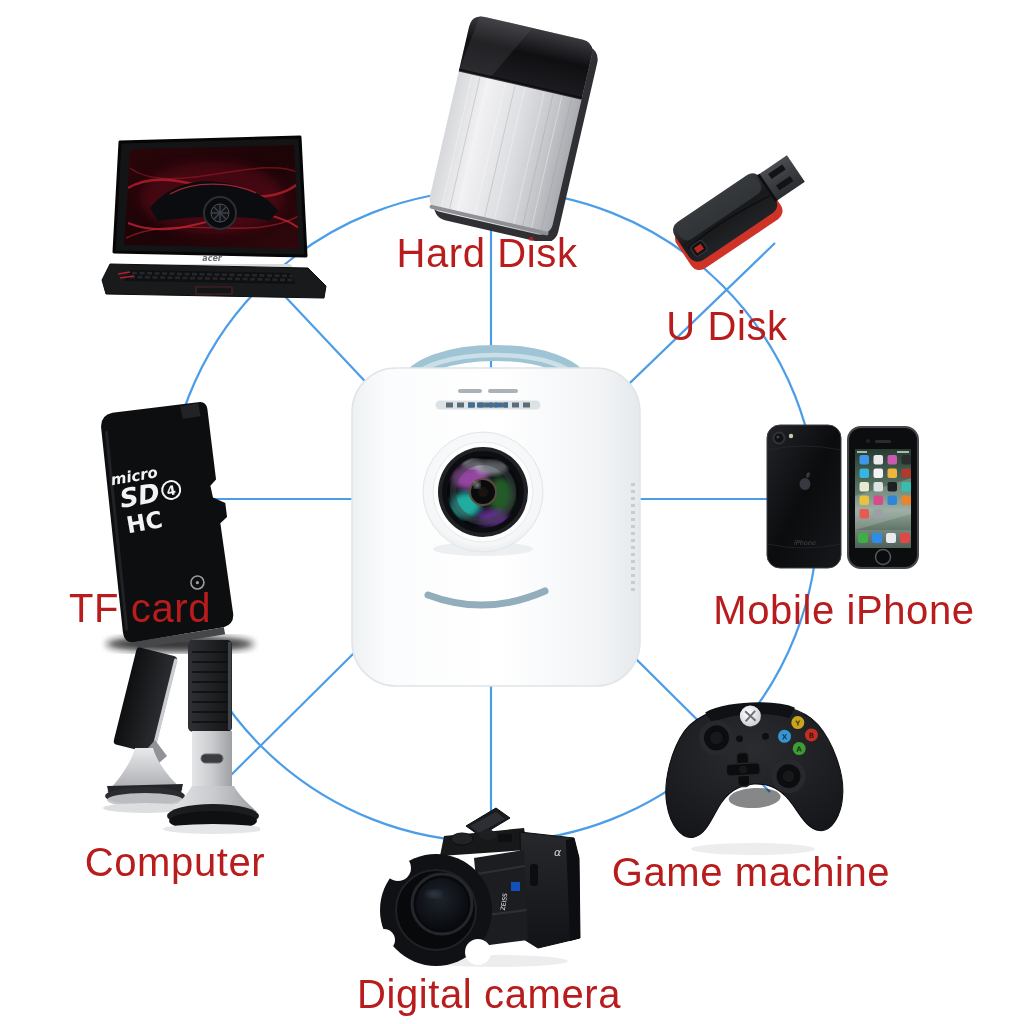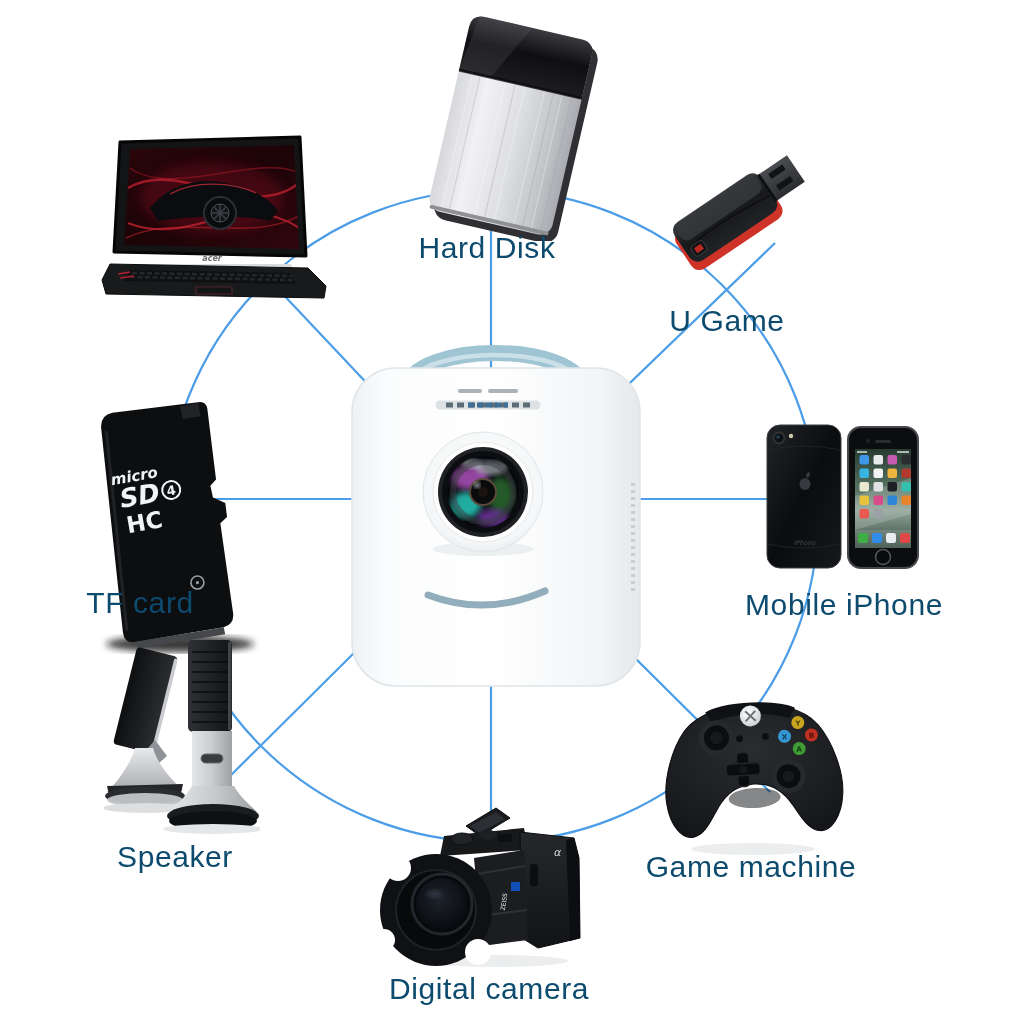--- a/index.html
+++ b/index.html
@@ -1,21 +1,21 @@
 <!DOCTYPE html>
 <html><head>
 <meta charset="utf-8">
 <style>
   html,body{margin:0;padding:0;background:#ffffff;}
   .stage{position:relative;width:996px;height:1024px;background:#ffffff;overflow:hidden;
          font-family:"Liberation Sans", sans-serif;}
   .wires{position:absolute;left:0;top:0;z-index:1;}
   .wires circle,.wires line{stroke:#4b9de8;stroke-width:2.2;fill:none;}
   .device{position:absolute;z-index:2;}
-  .label{position:absolute;z-index:3;color:#0c4a6e;font-size:30px;font-weight:400;
+  .label{position:absolute;z-index:3;color:#b91c1c;font-size:40px;font-weight:400;
          letter-spacing:0.6px;white-space:nowrap;transform:translateX(-50%);}
   svg text{font-family:"DejaVu Sans", sans-serif;}
 </style>
 </head>
 <body>
 
 <div class="stage">
 
   <svg class="wires" width="1024" height="1024" viewBox="0 0 1024 1024">
     <circle cx="492" cy="516" r="326"></circle>
@@ -501,20 +501,20 @@
         <circle cx="6" cy="142" r="11" fill="#ffffff"></circle>
         <circle cx="58" cy="112" r="40" fill="#08090b" stroke="#1f2125" stroke-width="2"></circle>
         <circle cx="64" cy="106" r="26" fill="url(#camGlass)"></circle>
         <circle cx="64" cy="106" r="30" fill="none" stroke="#23262c" stroke-width="3"></circle>
         <ellipse cx="56" cy="96" rx="8" ry="4" fill="#3a4552" opacity="0.6" filter="url(#b2c)"></ellipse>
       </g>
     </svg>
   </div>
 
   <div class="label" style="left:487px;top:231px;">Hard Disk</div>
-  <div class="label" style="left:727px;top:304px;">U Game</div>
+  <div class="label" style="left:727px;top:304px;">U Disk</div>
   <div class="label" style="left:140px;top:586px;text-align:center;">TF card</div>
   <div class="label" style="left:844px;top:588px;">Mobile iPhone</div>
-  <div class="label" style="left:175px;top:840px;">Speaker</div>
+  <div class="label" style="left:175px;top:840px;">Computer</div>
   <div class="label" style="left:489px;top:972px;">Digital camera</div>
   <div class="label" style="left:751px;top:850px;">Game machine</div>
 
 </div>
 
 </body></html>

